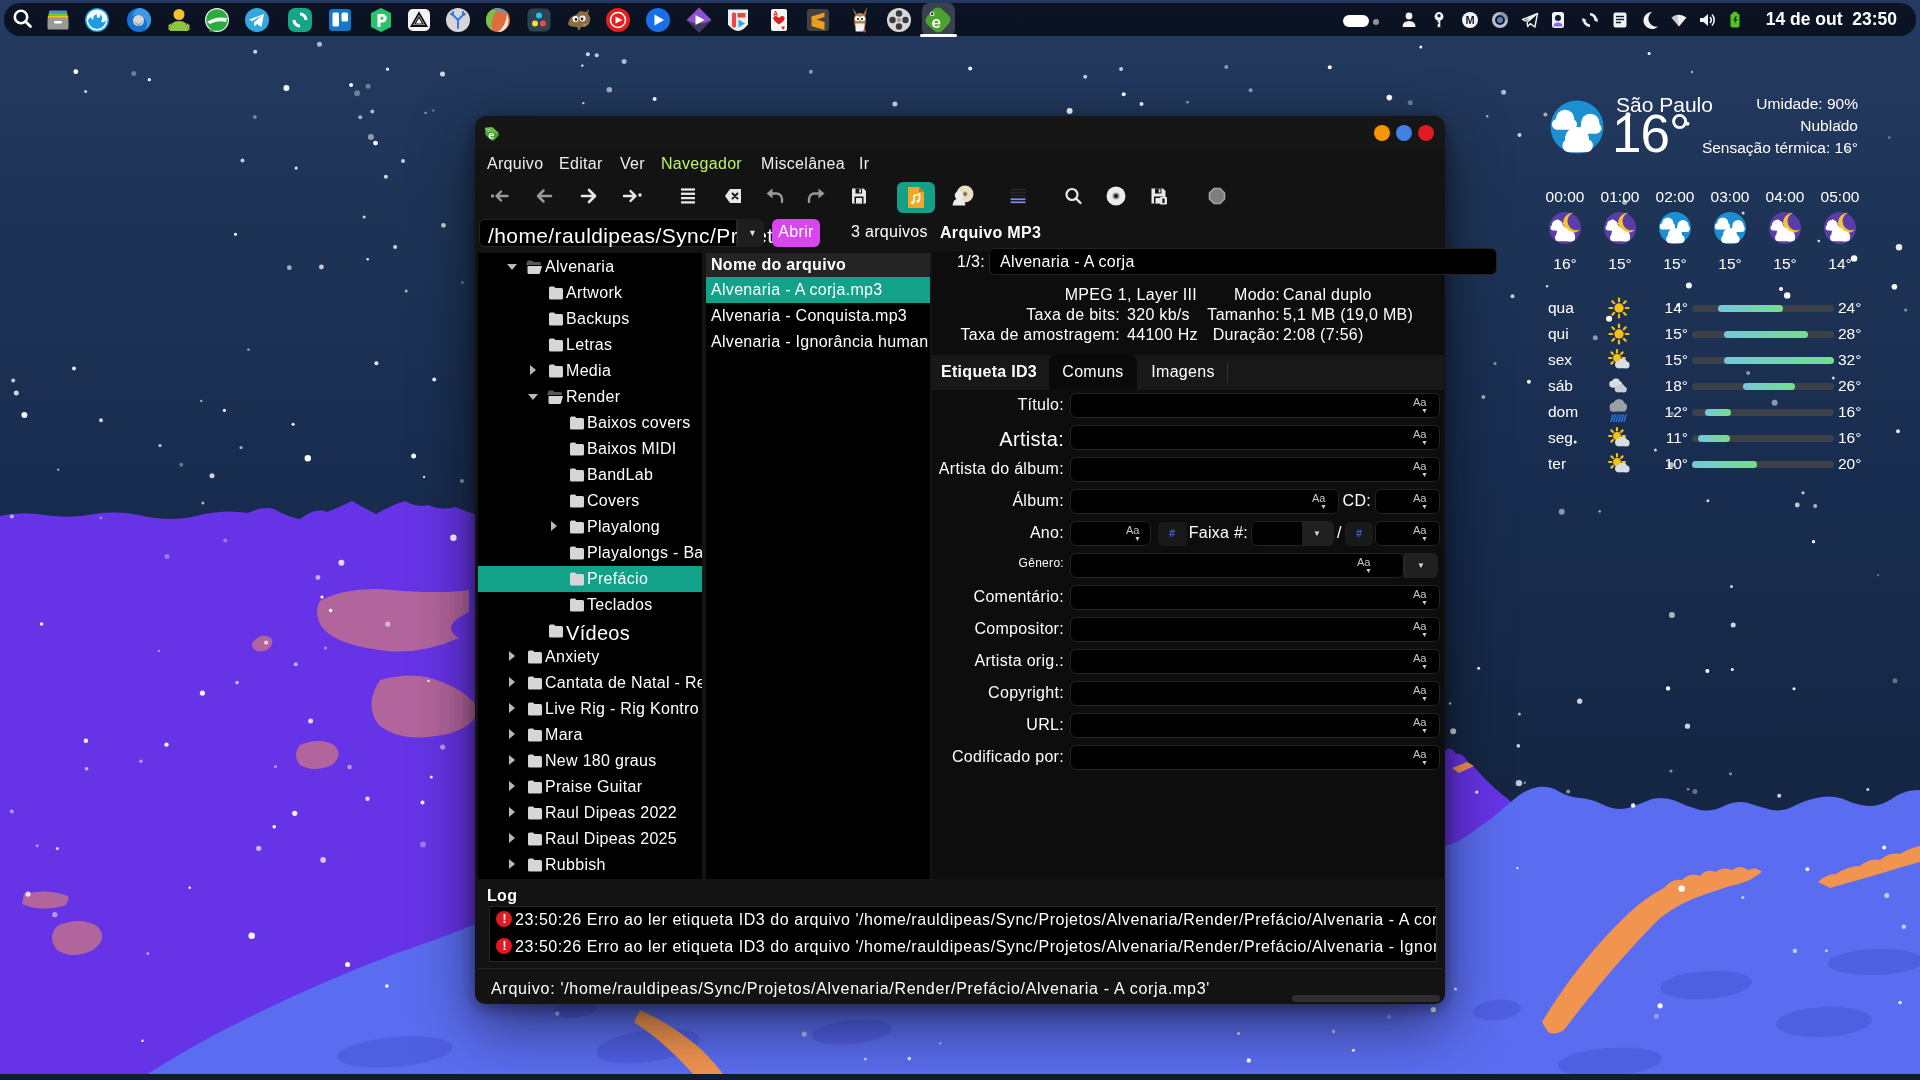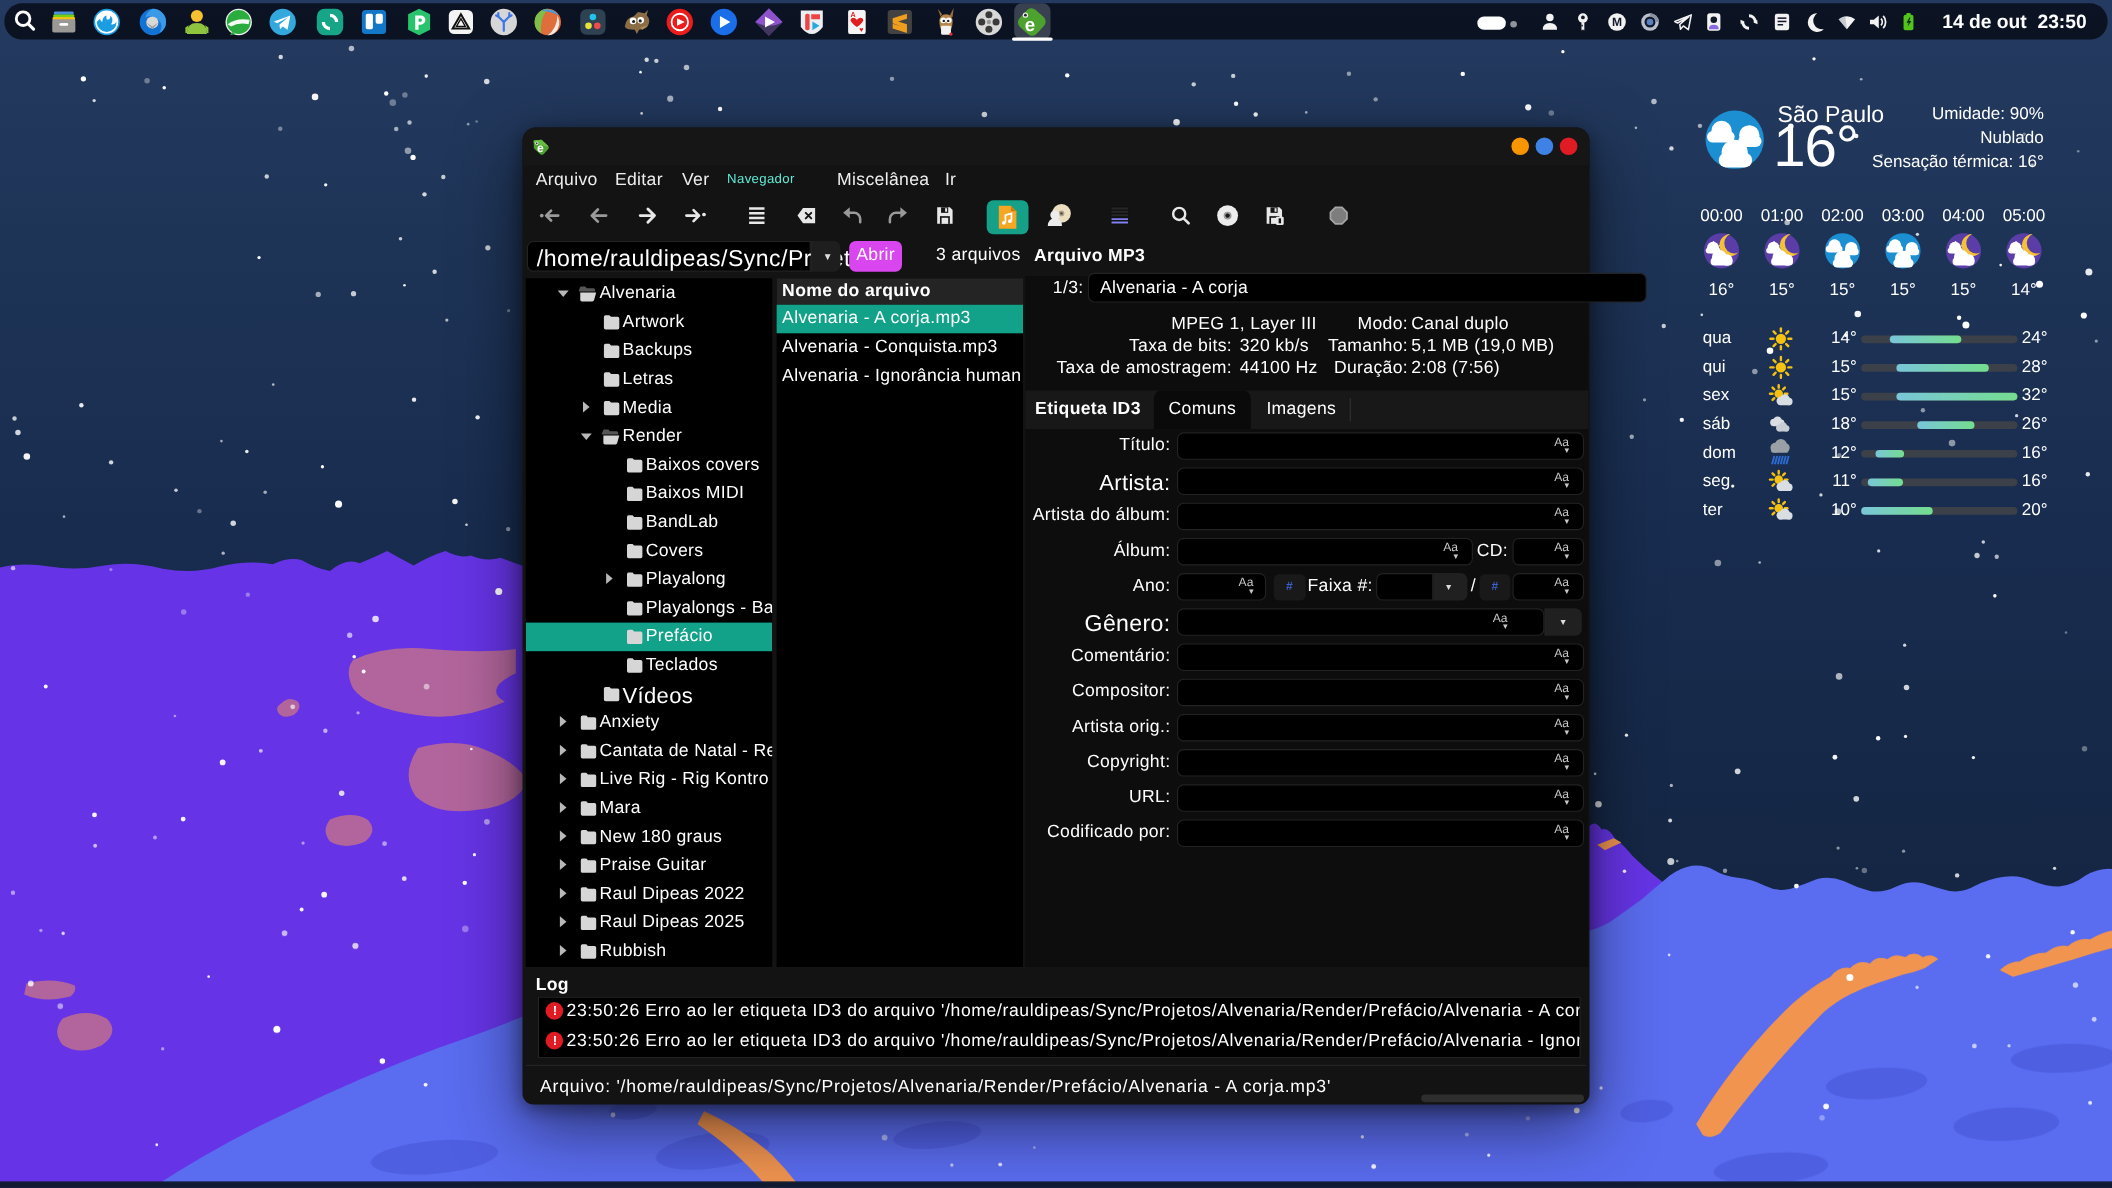--- a/index.html
+++ b/index.html
@@ -798,21 +798,21 @@
           <circle cx="5.9" cy="10" r="0.8" fill="#333"></circle>
         </g>
         <text x="7.2" y="15.5" font-size="11" font-weight="bold" fill="#fff" font-family="Liberation Sans">e</text>
       </svg>
 <div class="abs" style="left:899px;top:9px;width:16px;height:16px;border-radius:8px;background:#f79500"></div>
 <div class="abs" style="left:921px;top:9px;width:16px;height:16px;border-radius:8px;background:#3d82e4"></div>
 <div class="abs" style="left:943px;top:9px;width:16px;height:16px;border-radius:8px;background:#e01b24"></div>
 <div class="abs" style="left:12px;top:39px;font-size:16px;letter-spacing:0.3px;color:#eee">Arquivo</div>
       <div class="abs" style="left:84px;top:39px;font-size:16px;letter-spacing:0.3px;color:#eee">Editar</div>
       <div class="abs" style="left:145px;top:39px;font-size:16px;letter-spacing:0.3px;color:#eee">Ver</div>
-      <div class="abs" style="left:186px;top:39px;font-size:12px;letter-spacing:0.3px;color:#5eead4">Navegador</div>
+      <div class="abs" style="left:186px;top:39px;font-size:16px;letter-spacing:0.3px;color:#bef264">Navegador</div>
       <div class="abs" style="left:286px;top:39px;font-size:16px;letter-spacing:0.3px;color:#eee">Miscelânea</div>
       <div class="abs" style="left:384px;top:39px;font-size:16px;letter-spacing:0.3px;color:#eee">Ir</div>
 <svg class="abs" style="left:13.0px;top:68.0px" width="24" height="24" viewBox="0 0 24 24">
         <circle cx="4.5" cy="12" r="1.7" fill="#9a9a9a"></circle>
         <path d="M19.5 12 l-10 0 M13 7.5 l-4.5 4.5 4.5 4.5" stroke="#9a9a9a" stroke-width="2.4" fill="none" stroke-linecap="round" stroke-linejoin="round"></path>
       </svg>
       <svg class="abs" style="left:57.0px;top:68.0px" width="24" height="24" viewBox="0 0 24 24">
         <path d="M19 12 l-12 0 M11.5 6.5 l-5.5 5.5 5.5 5.5" stroke="#9a9a9a" stroke-width="2.5" fill="none" stroke-linecap="round" stroke-linejoin="round"></path>
       </svg>
       <svg class="abs" style="left:101.0px;top:68.0px" width="24" height="24" viewBox="0 0 24 24">
@@ -1049,21 +1049,21 @@
       <div class="abs" style="left:466px;top:247px;font-size:16px;letter-spacing:0.3px;font-weight:bold;color:#fff">Etiqueta ID3</div>
       <div class="abs" style="left:574px;top:239px;width:88px;height:35px;background:#0a0a0a;border-radius:7px 7px 0 0"></div>
       <div class="abs" style="left:574px;top:247px;width:88px;text-align:center;font-size:16px;letter-spacing:0.3px;color:#fff">Comuns</div>
       <div class="abs" style="left:664px;top:247px;width:88px;text-align:center;font-size:16px;letter-spacing:0.3px;color:#fff">Imagens</div>
       <div class="abs" style="left:752px;top:246px;width:1px;height:21px;background:#333"></div>
 <div class="abs" style="left:380px;top:280px;width:209px;text-align:right;font-size:16px;letter-spacing:0.3px;color:#fff">Título:</div>
       <div class="abs" style="left:380px;top:312px;width:209px;text-align:right;font-size:20px;letter-spacing:0.3px;color:#fff">Artista:</div>
       <div class="abs" style="left:380px;top:344px;width:209px;text-align:right;font-size:16px;letter-spacing:0.3px;color:#fff">Artista do álbum:</div>
       <div class="abs" style="left:380px;top:376px;width:209px;text-align:right;font-size:16px;letter-spacing:0.3px;color:#fff">Álbum:</div>
       <div class="abs" style="left:380px;top:408px;width:209px;text-align:right;font-size:16px;letter-spacing:0.3px;color:#fff">Ano:</div>
-      <div class="abs" style="left:380px;top:440px;width:209px;text-align:right;font-size:21px;letter-spacing:0.3px;color:#fff">Gênero:</div>
+      <div class="abs" style="left:380px;top:440px;width:209px;text-align:right;font-size:12px;letter-spacing:0.3px;color:#fff">Gênero:</div>
       <div class="abs" style="left:380px;top:472px;width:209px;text-align:right;font-size:16px;letter-spacing:0.3px;color:#fff">Comentário:</div>
       <div class="abs" style="left:380px;top:504px;width:209px;text-align:right;font-size:16px;letter-spacing:0.3px;color:#fff">Compositor:</div>
       <div class="abs" style="left:380px;top:536px;width:209px;text-align:right;font-size:16px;letter-spacing:0.3px;color:#fff">Artista orig.:</div>
       <div class="abs" style="left:380px;top:568px;width:209px;text-align:right;font-size:16px;letter-spacing:0.3px;color:#fff">Copyright:</div>
       <div class="abs" style="left:380px;top:600px;width:209px;text-align:right;font-size:16px;letter-spacing:0.3px;color:#fff">URL:</div>
       <div class="abs" style="left:380px;top:632px;width:209px;text-align:right;font-size:16px;letter-spacing:0.3px;color:#fff">Codificado por:</div>
       <div class="abs inp" style="left:595px;top:277px;width:370px;height:25px"></div>
       <div class="abs" style="left:938px;top:280.5px;width:20px;height:18px;color:#c8c8c8;font-size:11px;line-height:11px">Aa<span style="position:absolute;left:8px;top:8px;font-size:7px;color:#c8c8c8">▼</span></div>
       <div class="abs inp" style="left:595px;top:309px;width:370px;height:25px"></div>
       <div class="abs" style="left:938px;top:312.5px;width:20px;height:18px;color:#c8c8c8;font-size:11px;line-height:11px">Aa<span style="position:absolute;left:8px;top:8px;font-size:7px;color:#c8c8c8">▼</span></div>

